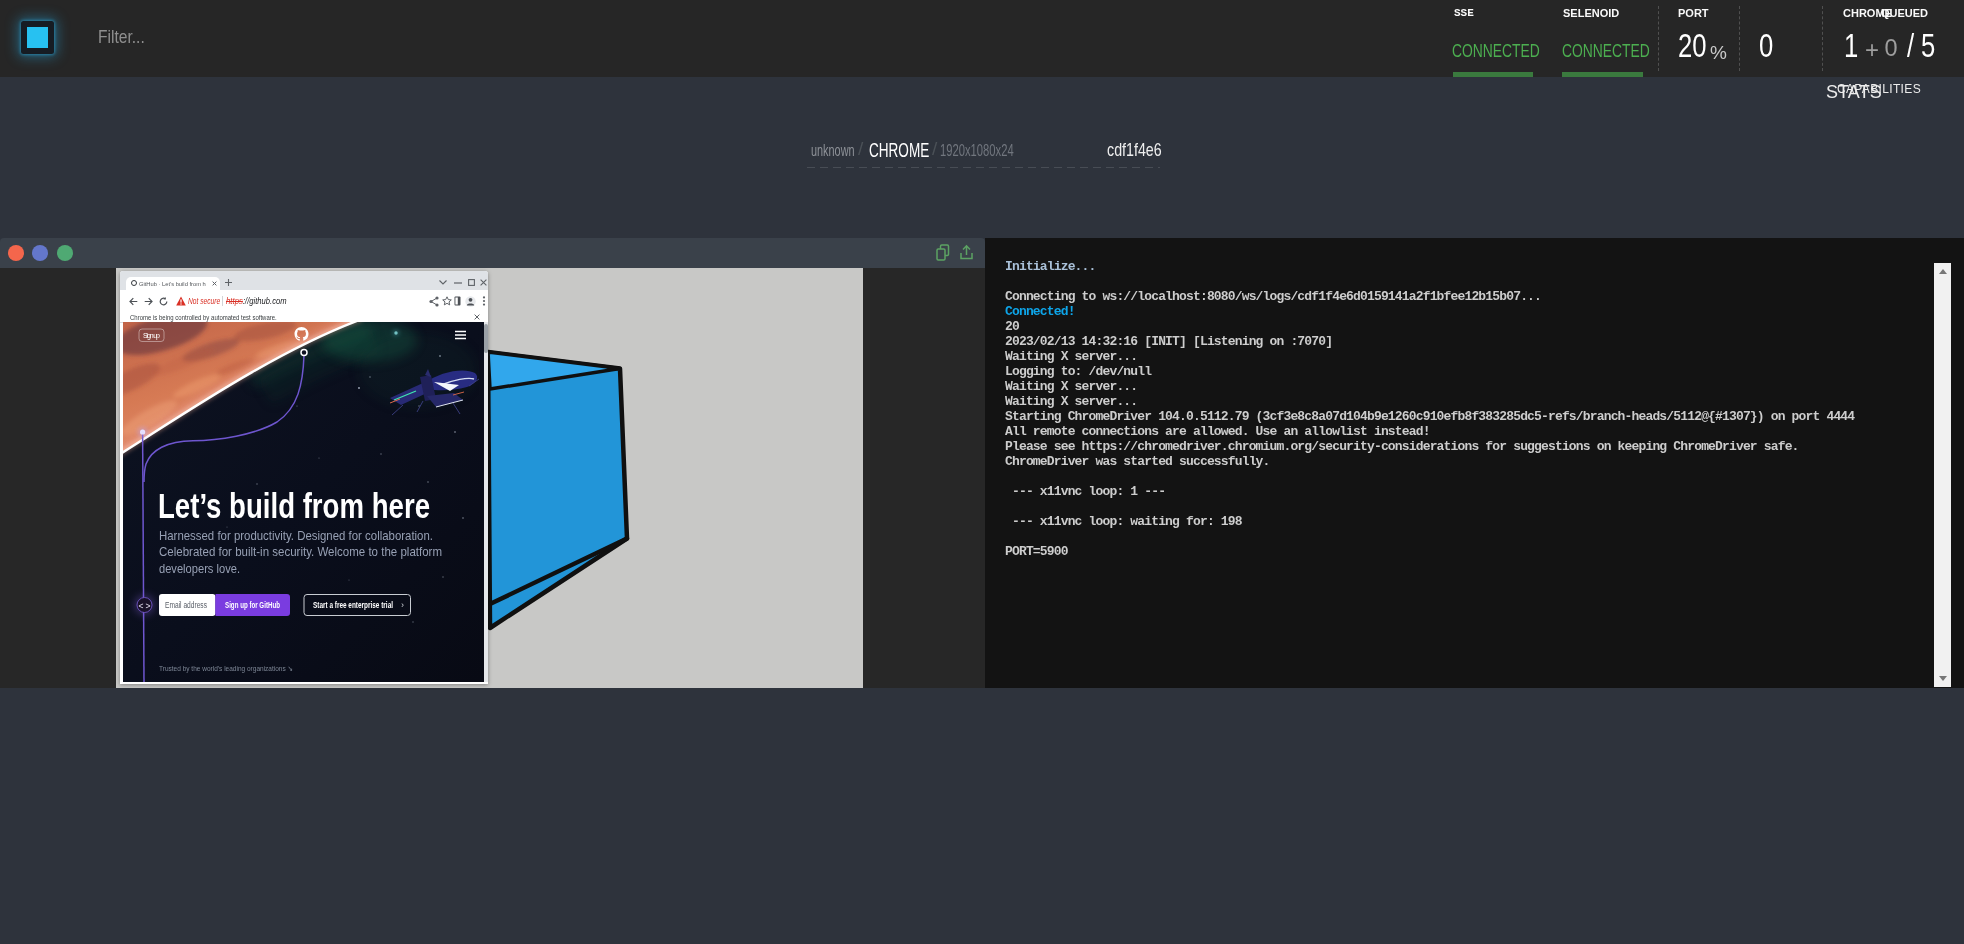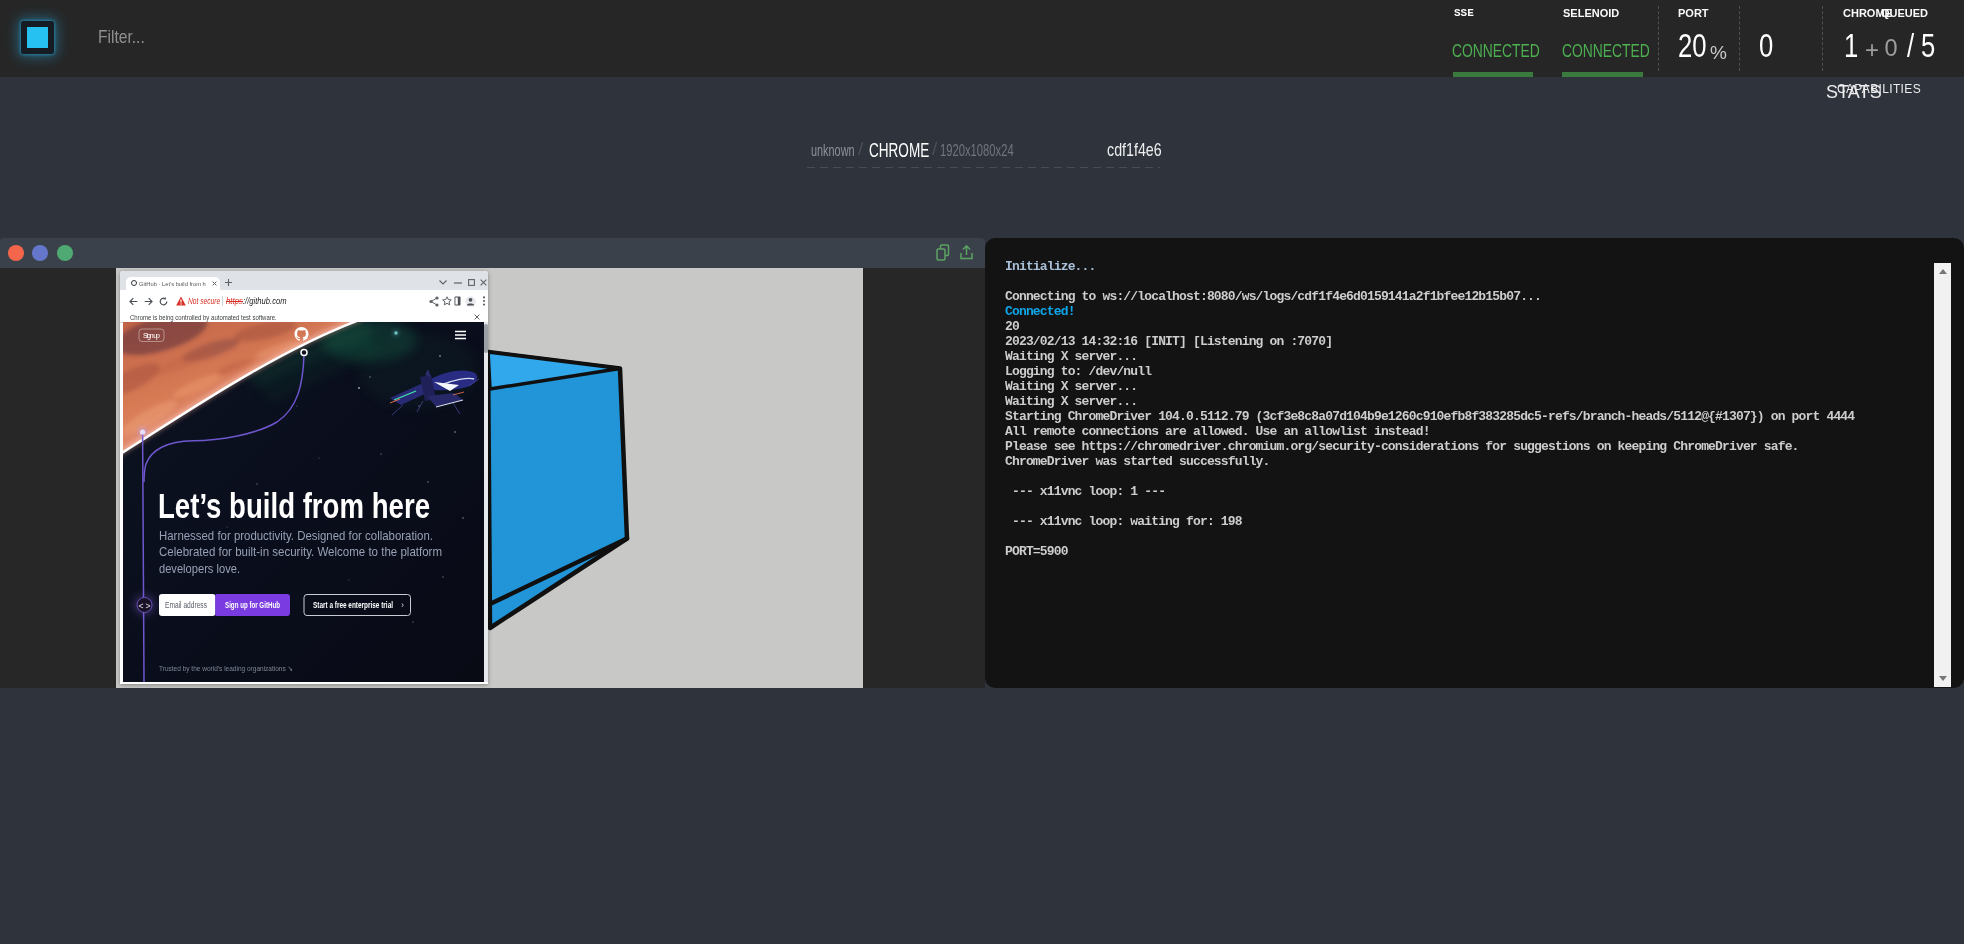--- a/index.html
+++ b/index.html
@@ -33,21 +33,21 @@
   .sess-id { left:300.7px; top:8.5px; font-size:19px; color:#efefef; transform:scaleX(.75); }
 
   
   #vnc { position:absolute; left:0; top:238px; width:985px; height:450px; }
   #vnc-bar { position:absolute; left:0; top:0; width:985px; height:30px; background:#3a414a; border-radius:4px 4px 0 0; }
   .circ { position:absolute; top:7px; width:16px; height:16px; border-radius:50%; }
   #vnc-body { position:absolute; left:0; top:30px; width:985px; height:420px; background:#272727; }
   #screen { position:absolute; left:116px; top:0; width:747px; height:420px; background:#c8c8c6; }
 
   
-  #logp { position:absolute; left:985px; top:238px; width:979px; height:450px; background:#131313;border-radius:10px; }
+  #logp { position:absolute; left:985px; top:238px; width:979px; height:450px; background:#131313; }
   #logtext { position:absolute; left:20px; top:20.5px; font-family:"Liberation Mono", monospace; font-size:13px; line-height:15px; letter-spacing:-0.84px; color:#cdcdcd; white-space:pre; font-weight:bold; }
   #logtext .blu { color:#a9c0d8; }
   #logtext .grn { color:#0ea5e9; }
   #sbar { position:absolute; left:949px; top:25px; width:17px; height:424px; background:#f1f1f1; }
   .sarr { position:absolute; left:0; width:17px; height:17px; }
   .sarr:after { content:""; position:absolute; left:4.5px; border-left:4px solid transparent; border-right:4px solid transparent; }
   #sarr-up:after { top:6px; border-bottom:5px solid #777; }
   #sarr-dn:after { bottom:6px; border-top:5px solid #777; }
 
   

